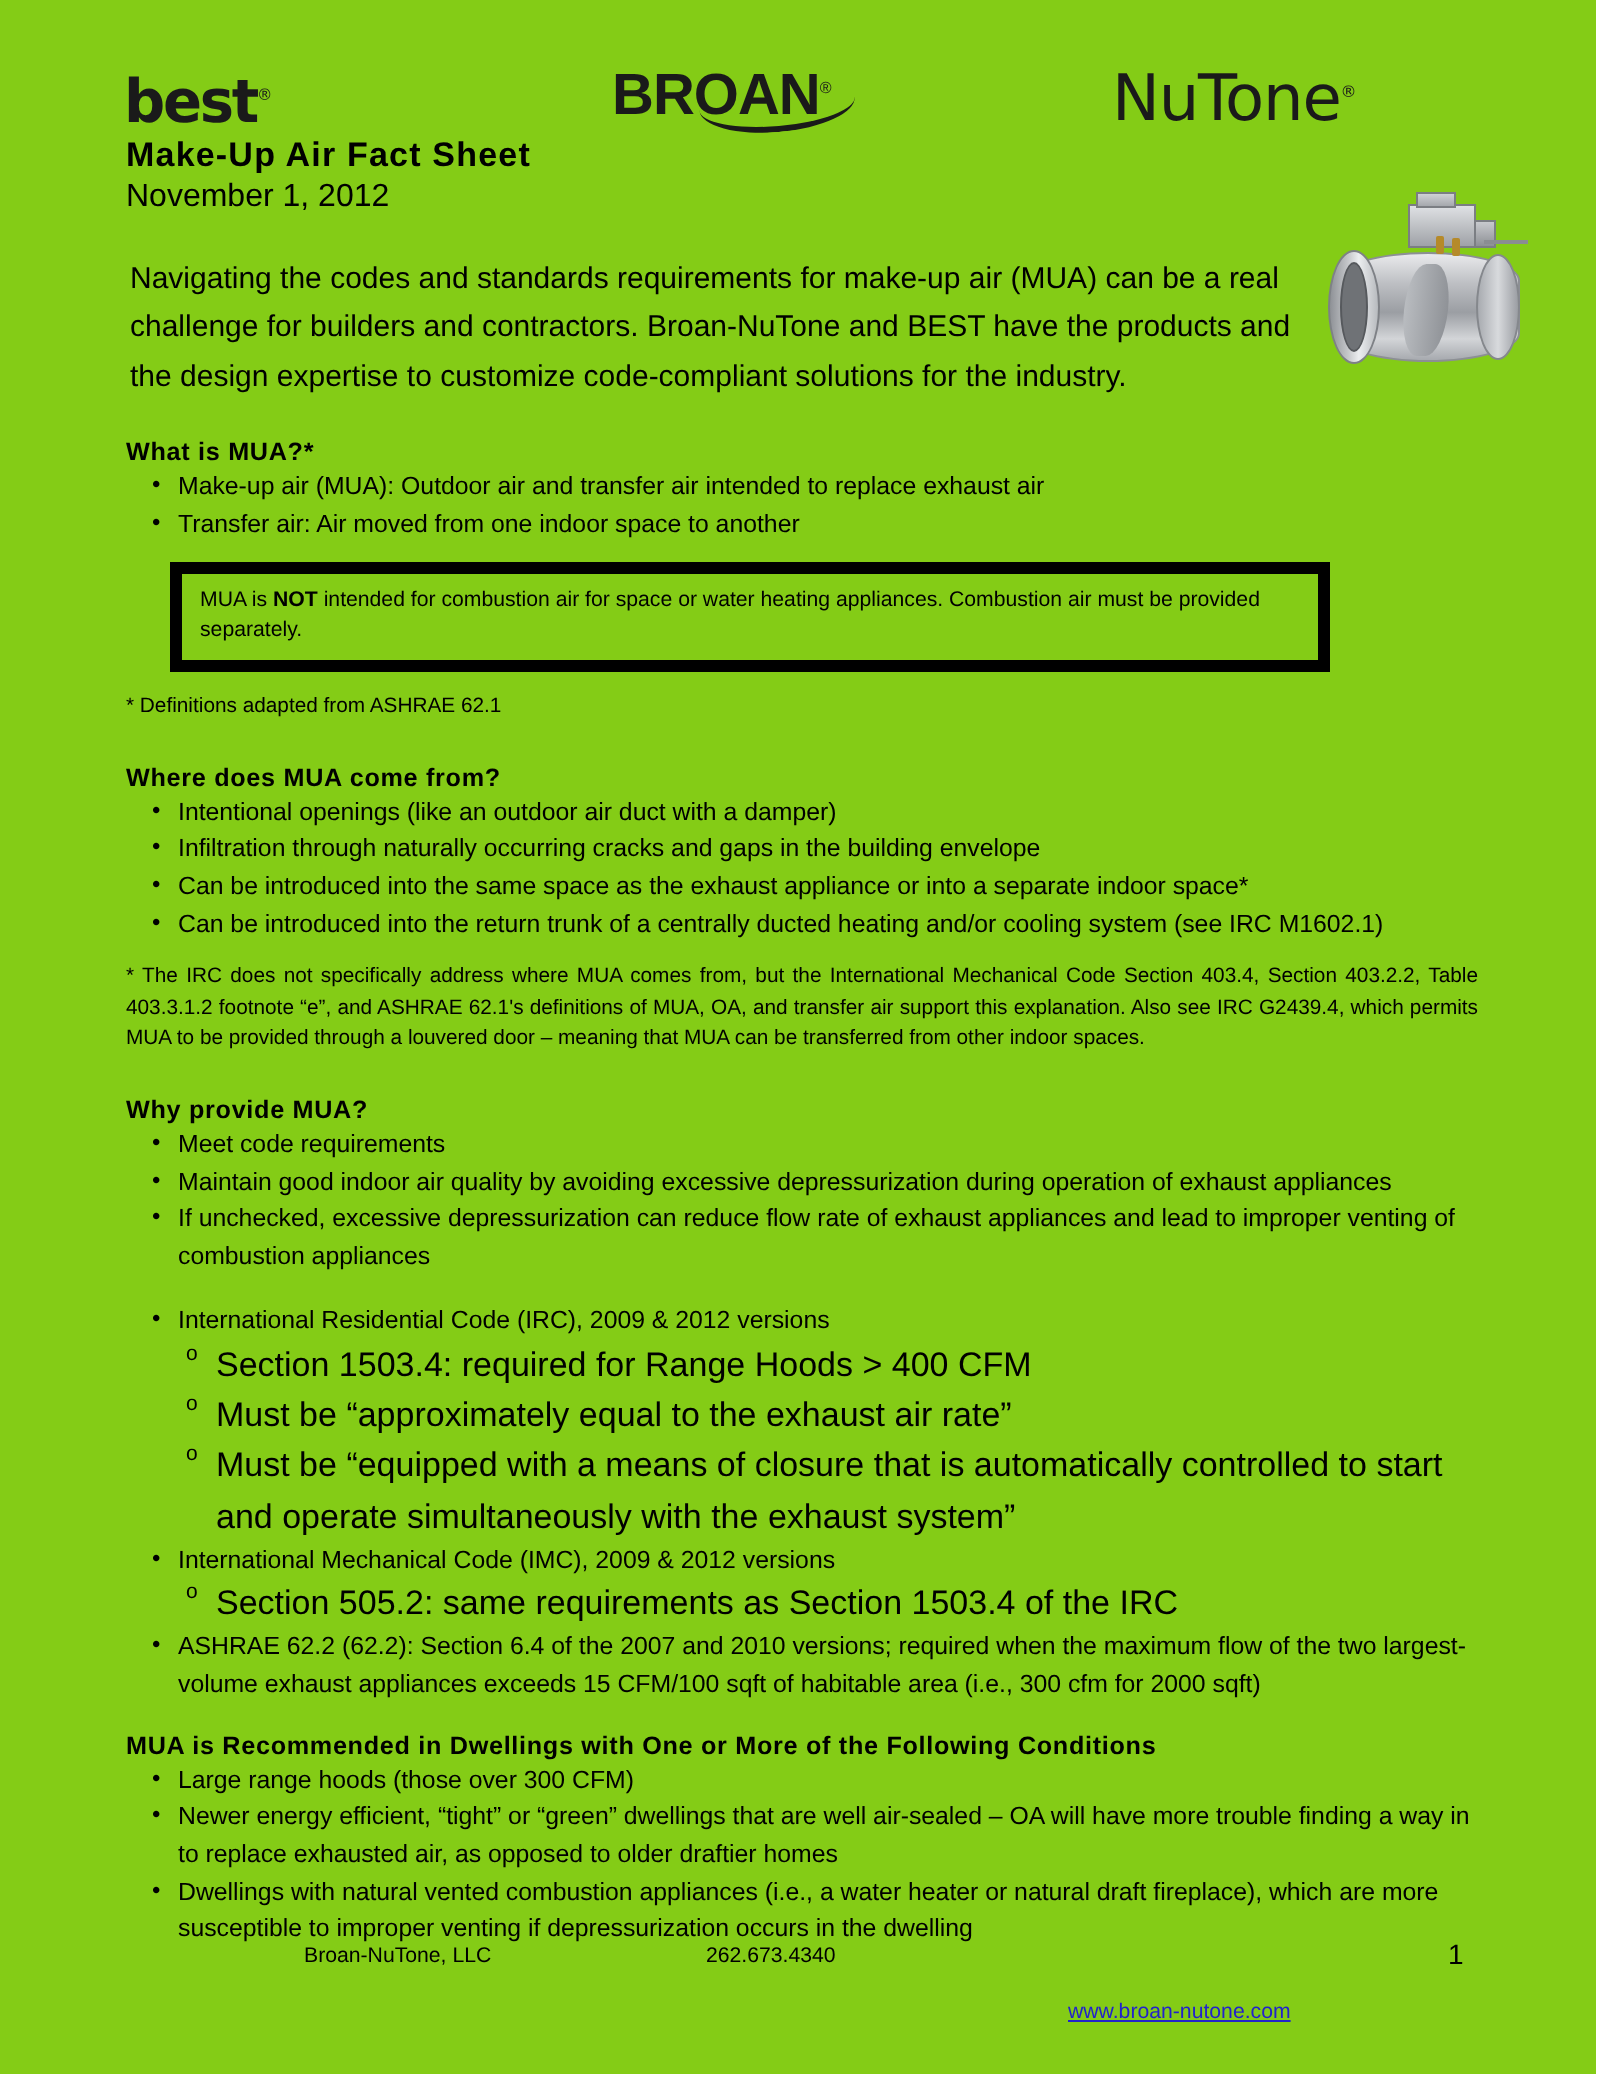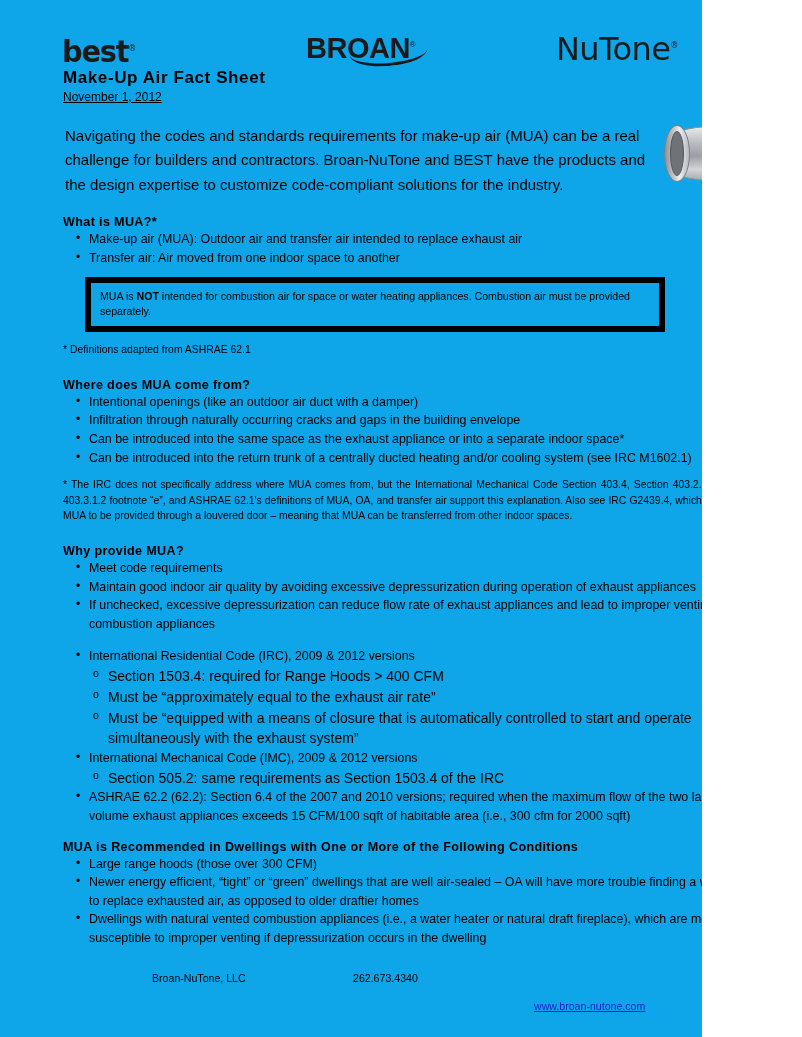--- a/index.html
+++ b/index.html
@@ -6,23 +6,23 @@
     margin: 0;
     padding: 0;
     background: #ffffff;
   }
   body {
     font-family: "Liberation Sans", sans-serif;
     color: #000000;
   }
   .page {
     position: relative;
-    width: 702px;
+    width: 798px;
     height: 1037px;
-    background: #0ea5e9;
+    background: #84cc16;
     overflow: hidden;
     box-sizing: border-box;
   }
 
   
   .logo-bar {
     position: absolute;
     top: 16px;
     left: 0;
     width: 802px;
@@ -92,23 +92,22 @@
     width: 680px;
   }
 
   .doc-title {
     font-size: 17px;
     font-weight: bold;
     letter-spacing: 0.6px;
     margin: 0 0 2px 0;
   }
   .doc-date {
-    font-size: 12px;
+    font-size: 16px;
     margin: 0 0 20px 0;
-    text-decoration: underline;
   }
 
   .intro {
     font-size: 15px;
     line-height: 1.62;
     margin: 0 0 18px 2px;
     width: 600px;
   }
 
   .sec-head {
@@ -137,21 +136,21 @@
     top: -1px;
     font-size: 12px;
   }
   ul.sub {
     list-style: none;
     margin: 0;
     padding: 0;
   }
   ul.sub > li {
     position: relative;
-    font-size: 14px;
+    font-size: 17px;
     line-height: 1.48;
     padding-left: 19px;
     margin: 0;
   }
   ul.sub > li::before {
     content: "o";
     position: absolute;
     left: 4px;
     top: 0;
     font-size: 10.5px;

